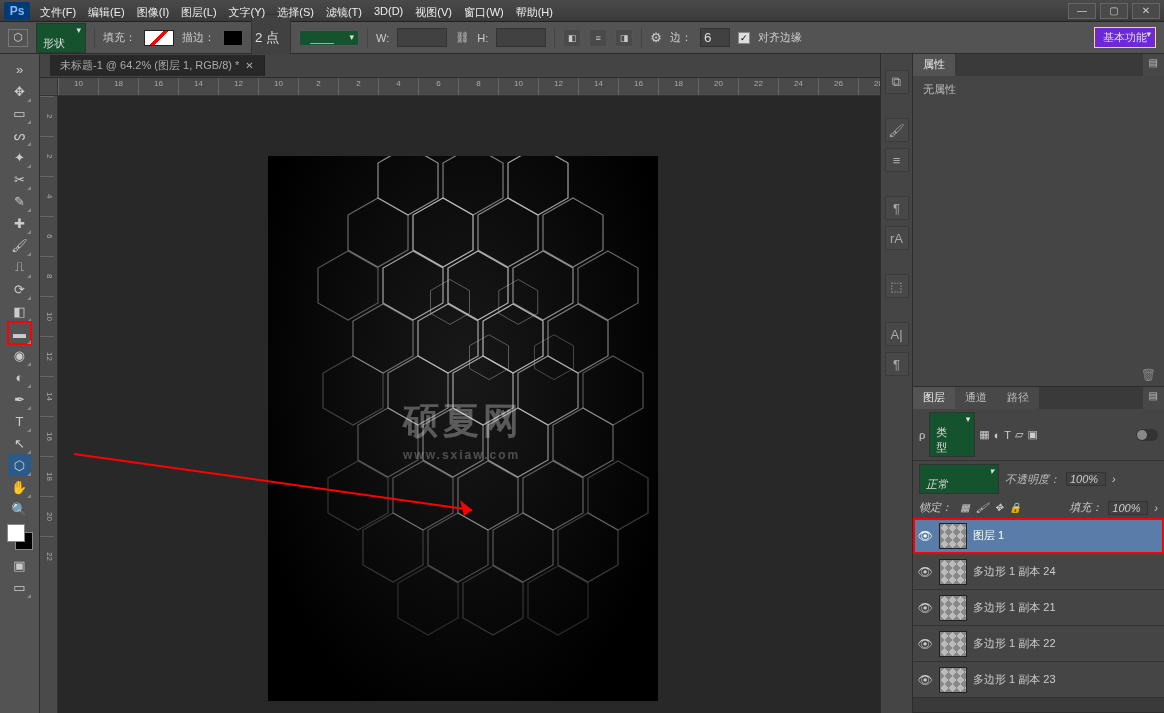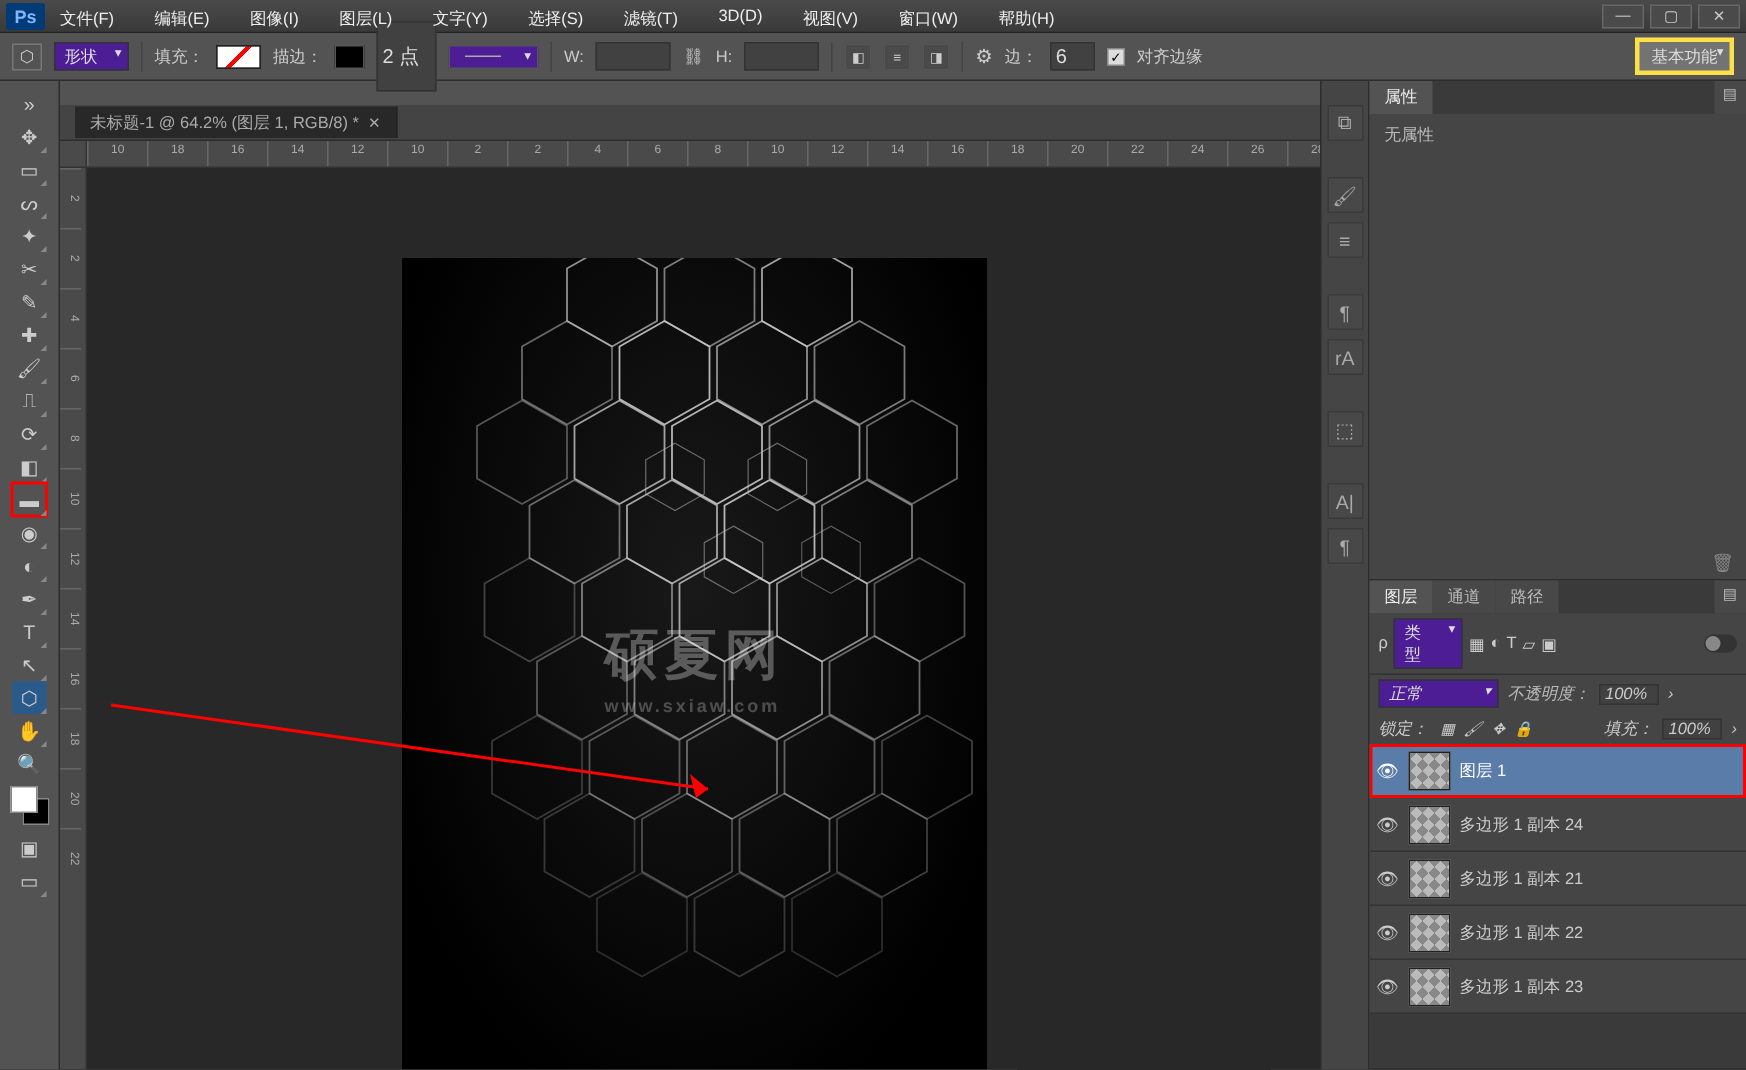--- a/index.html
+++ b/index.html
@@ -2,52 +2,52 @@
 <html><head>
 <meta charset="utf-8">
 <style>
 * { margin: 0; padding: 0; box-sizing: border-box; font-family: "Microsoft YaHei", sans-serif; }
 body { background: #535353; color: #ccc; font-size: 11px; overflow: hidden; width: 1164px; height: 713px; }
 
 .titlebar { height: 22px; background: linear-gradient(#4a4a4a, #3a3a3a); display: flex; align-items: center; padding: 0 4px; border-bottom: 1px solid #222; }
 .titlebar .ps-logo { width: 26px; height: 18px; background: #003a77; color: #7fb8ff; display: flex; align-items: center; justify-content: center; font-weight: bold; font-size: 12px; border-radius: 2px; }
 .titlebar .window-btns { margin-left: auto; display: flex; gap: 4px; }
 .titlebar .window-btns span { width: 28px; height: 16px; background: #4a4a4a; display: flex; align-items: center; justify-content: center; font-size: 10px; border: 1px solid #666; cursor: pointer; }
-.menubar-inner { position: absolute; top: 3px; left: 34px; display: flex; gap: 15px; }
+.menubar-inner { position: absolute; top: 3px; left: 34px; display: flex; gap: 0; }
 .menubar-inner span { padding: 2px 6px; cursor: pointer; color: #eee; }
 
 .options-bar { height: 32px; background: #535353; border-bottom: 1px solid #2c2c2c; display: flex; align-items: center; padding: 0 8px; gap: 8px; }
 .options-bar .shape-icon { width: 20px; height: 18px; border: 1px solid #777; display: flex; align-items: center; justify-content: center; }
-.combo { background: #4c1d95; border: 1px solid #333; padding: 1px 20px 1px 6px; position: relative; color: #ddd; }
+.combo { background: #14532d; border: 1px solid #333; padding: 12px 20px 1px 6px; position: relative; color: #ddd; }
 .combo::after { content: "▾"; position: absolute; right: 4px; top: 1px; font-size: 9px; }
 .sep { width: 1px; height: 20px; background: #444; }
 .fill-swatch { width: 30px; height: 16px; background: linear-gradient(135deg, #fff 45%, #f00 45%, #f00 55%, #fff 55%); border: 1px solid #222; }
 .stroke-swatch { width: 20px; height: 16px; background: #000; border: 1px solid #555; }
 .stroke-input { width: 40px; background: #414141; border: 1px solid #333; padding: 15px 3px; color: #ddd; }
 .stroke-line { width: 60px; height: 16px; border: 1px solid #555; display: flex; align-items: center; }
 .stroke-line::before { content: ""; flex: 1; height: 1px; background: #aaa; margin: 0 4px; }
 .num-input { width: 50px; background: #414141; border: 1px solid #333; padding: 1px 3px; color: #ddd; }
 .link-icon { font-size: 11px; }
 .align-btn { width: 18px; height: 18px; border: 1px solid #555; background: #4a4a4a; display: flex; align-items: center; justify-content: center; font-size: 9px; }
 .gear-icon { font-size: 13px; }
 .checkbox { width: 12px; height: 12px; border: 1px solid #888; display: inline-flex; align-items: center; justify-content: center; font-size: 9px; background: #ddd; color: #000; }
-.essentials { margin-left: auto; background: #737373; border: 3px solid #fde047; padding: 2px 8px; }
+.essentials { margin-left: auto; background: #6d28d9; border: 1px solid #fde047; padding: 2px 8px; }
 
 .main-area { display: flex; height: calc(100% - 54px); }
 
 .toolbox { width: 40px; background: #535353; border-right: 1px solid #2c2c2c; padding-top: 4px; display: flex; flex-direction: column; align-items: center; gap: 0; }
 .toolbox .tool { width: 23px; height: 22px; display: flex; align-items: center; justify-content: center; font-size: 13px; color: #ccc; cursor: pointer; position: relative; }
 .toolbox .tool.active { background: #2a5a8a; }
 .toolbox .tool.highlight { outline: 2px solid #f00; outline-offset: -1px; }
 .toolbox .tool .corner { position: absolute; bottom: 0; right: 0; width: 0; height: 0; border-style: solid; border-width: 0 0 4px 4px; border-color: transparent transparent #888 transparent; }
 .color-swatches { width: 26px; height: 26px; position: relative; margin: 4px 0; }
 .color-swatches .fg { width: 18px; height: 18px; background: #fff; border: 1px solid #888; position: absolute; top: 0; left: 0; z-index: 2; }
 .color-swatches .bg { width: 18px; height: 18px; background: #000; border: 1px solid #888; position: absolute; bottom: 0; right: 0; }
 
-.doc-area { flex: 1; background: #282828; position: relative; overflow: hidden; margin-top: 16px; }
+.doc-area { flex: 1; background: #282828; position: relative; overflow: hidden; }
 .doc-tabs { height: 24px; background: #444; display: flex; align-items: center; border-bottom: 1px solid #2c2c2c; }
 .doc-tab { background: #282828; padding: 3px 10px; border-right: 1px solid #222; color: #aaa; display: flex; align-items: center; gap: 6px; }
 .doc-tab .close { font-size: 10px; cursor: pointer; }
 
 .ruler-h { position: absolute; top: 24px; left: 18px; right: 0; height: 18px; background: #4a4a4a; border-bottom: 1px solid #333; display: flex; overflow: hidden; font-size: 8px; color: #aaa; }
 .ruler-h span { width: 40px; text-align: center; border-left: 1px solid #666; line-height: 10px; padding-top: 1px; flex-shrink: 0; }
 .ruler-v { position: absolute; top: 42px; left: 0; bottom: 0; width: 18px; background: #4a4a4a; border-right: 1px solid #333; display: flex; flex-direction: column; font-size: 8px; color: #aaa; overflow: hidden; }
 .ruler-v span { height: 40px; writing-mode: vertical-rl; text-align: center; border-top: 1px solid #666; width: 14px; flex-shrink: 0; }
 .ruler-corner { position: absolute; top: 24px; left: 0; width: 18px; height: 18px; background: #4a4a4a; border-right: 1px solid #333; border-bottom: 1px solid #333; }
 

